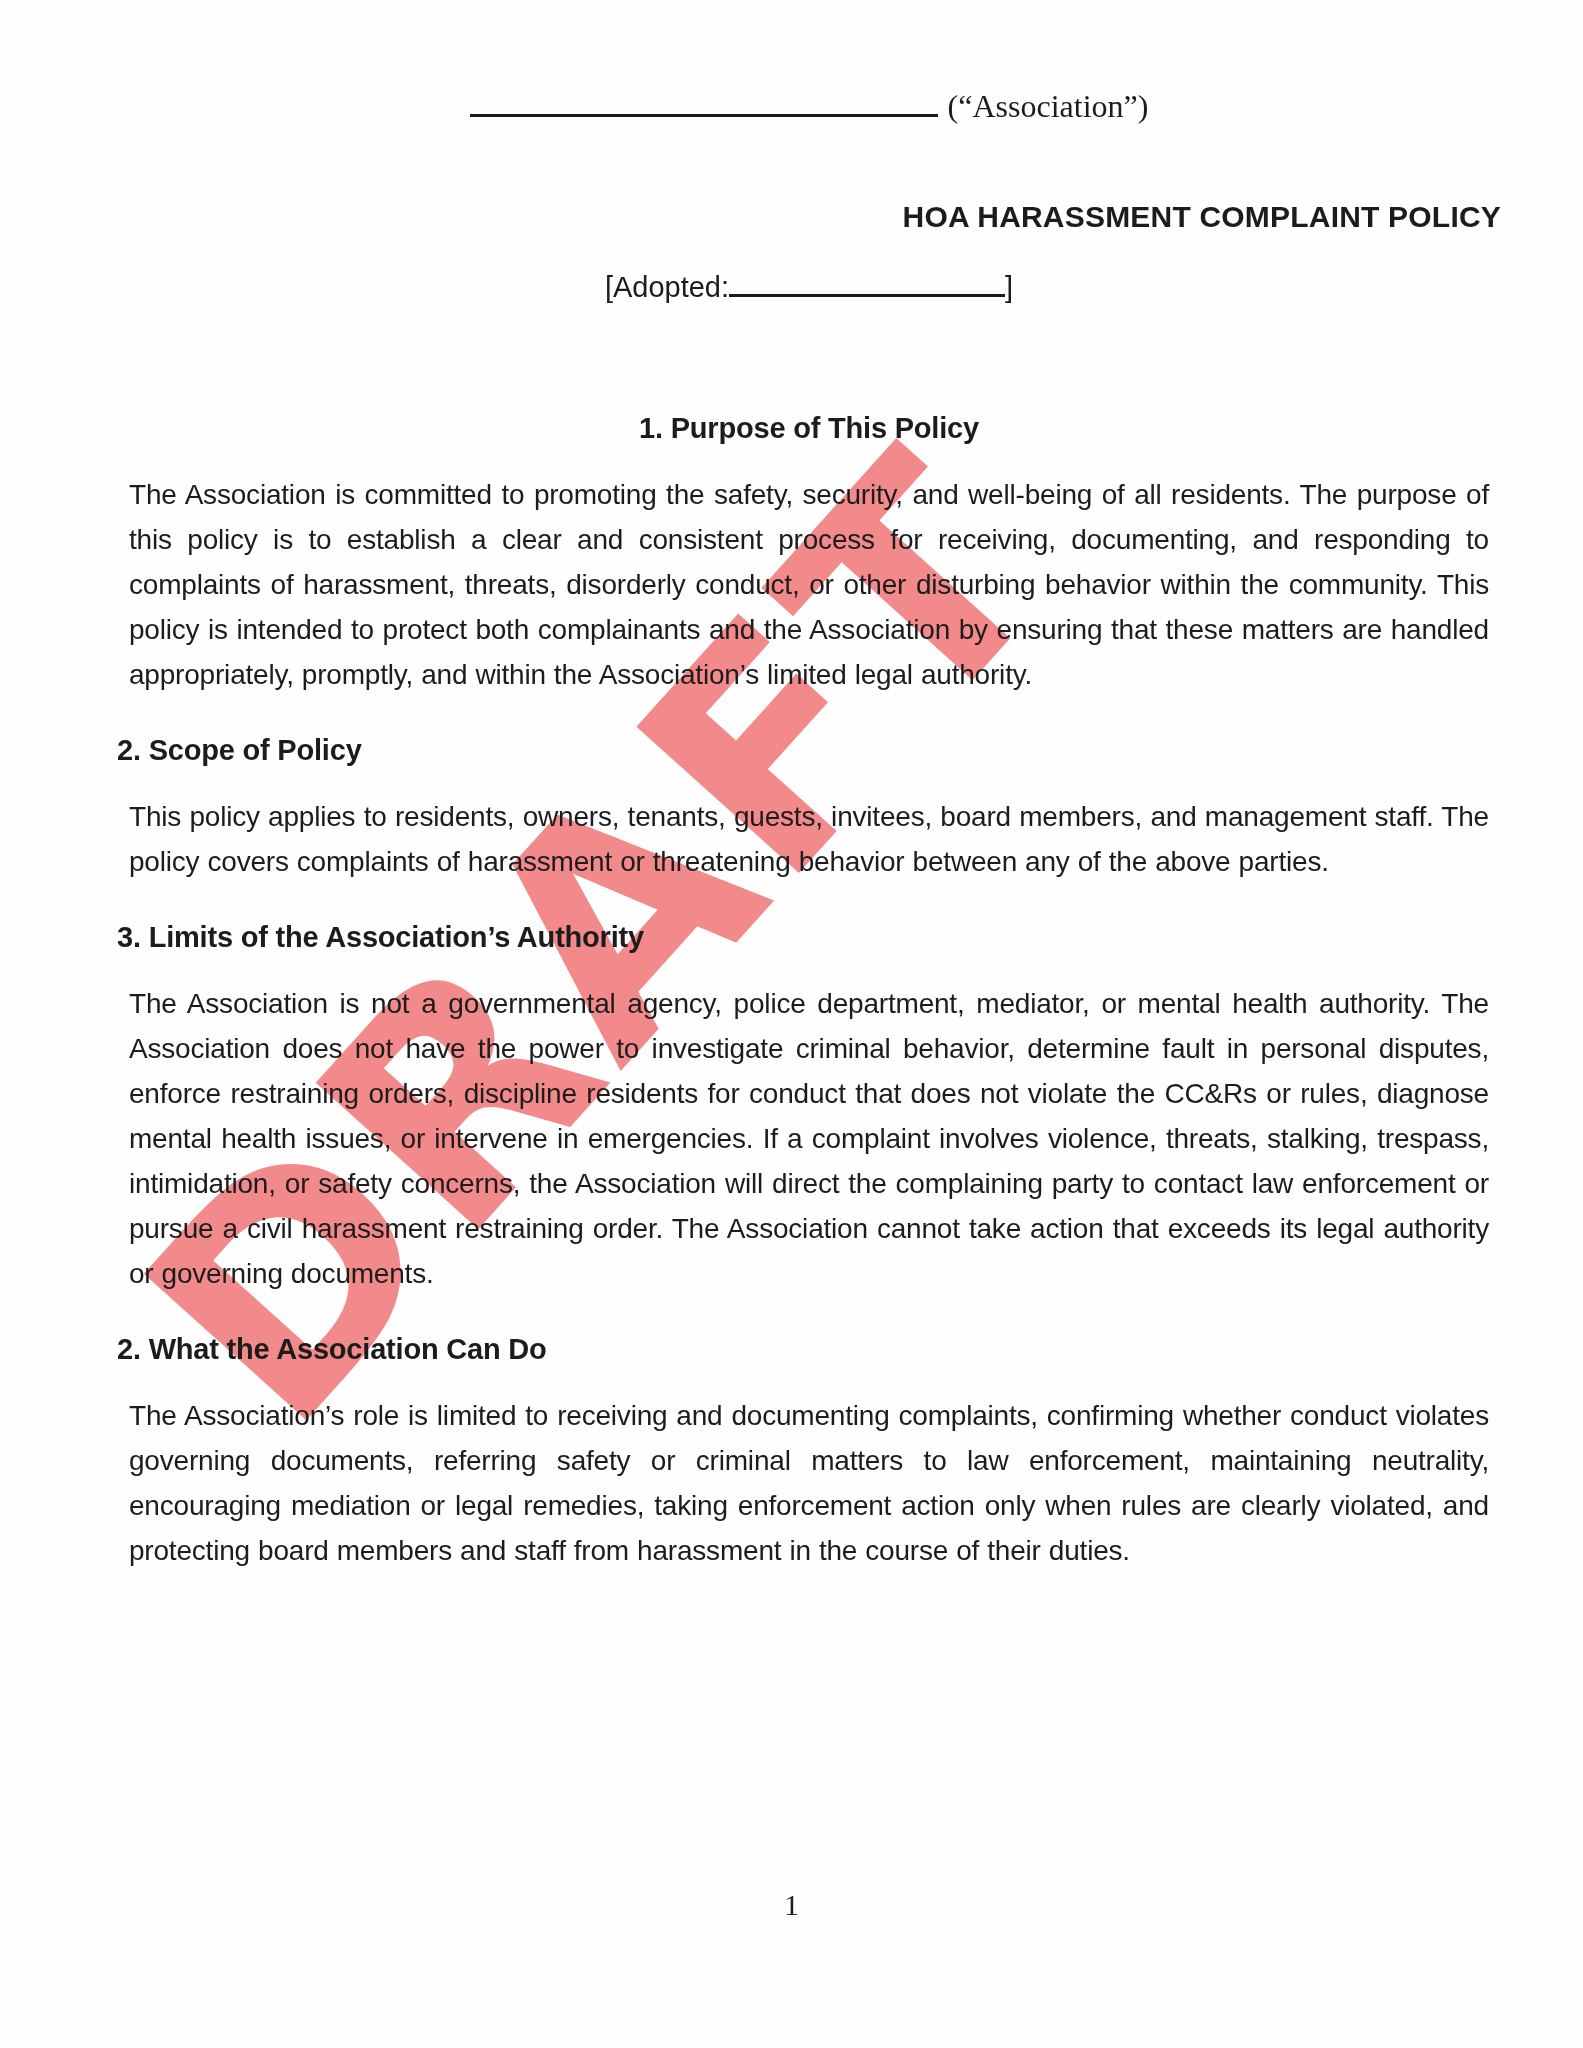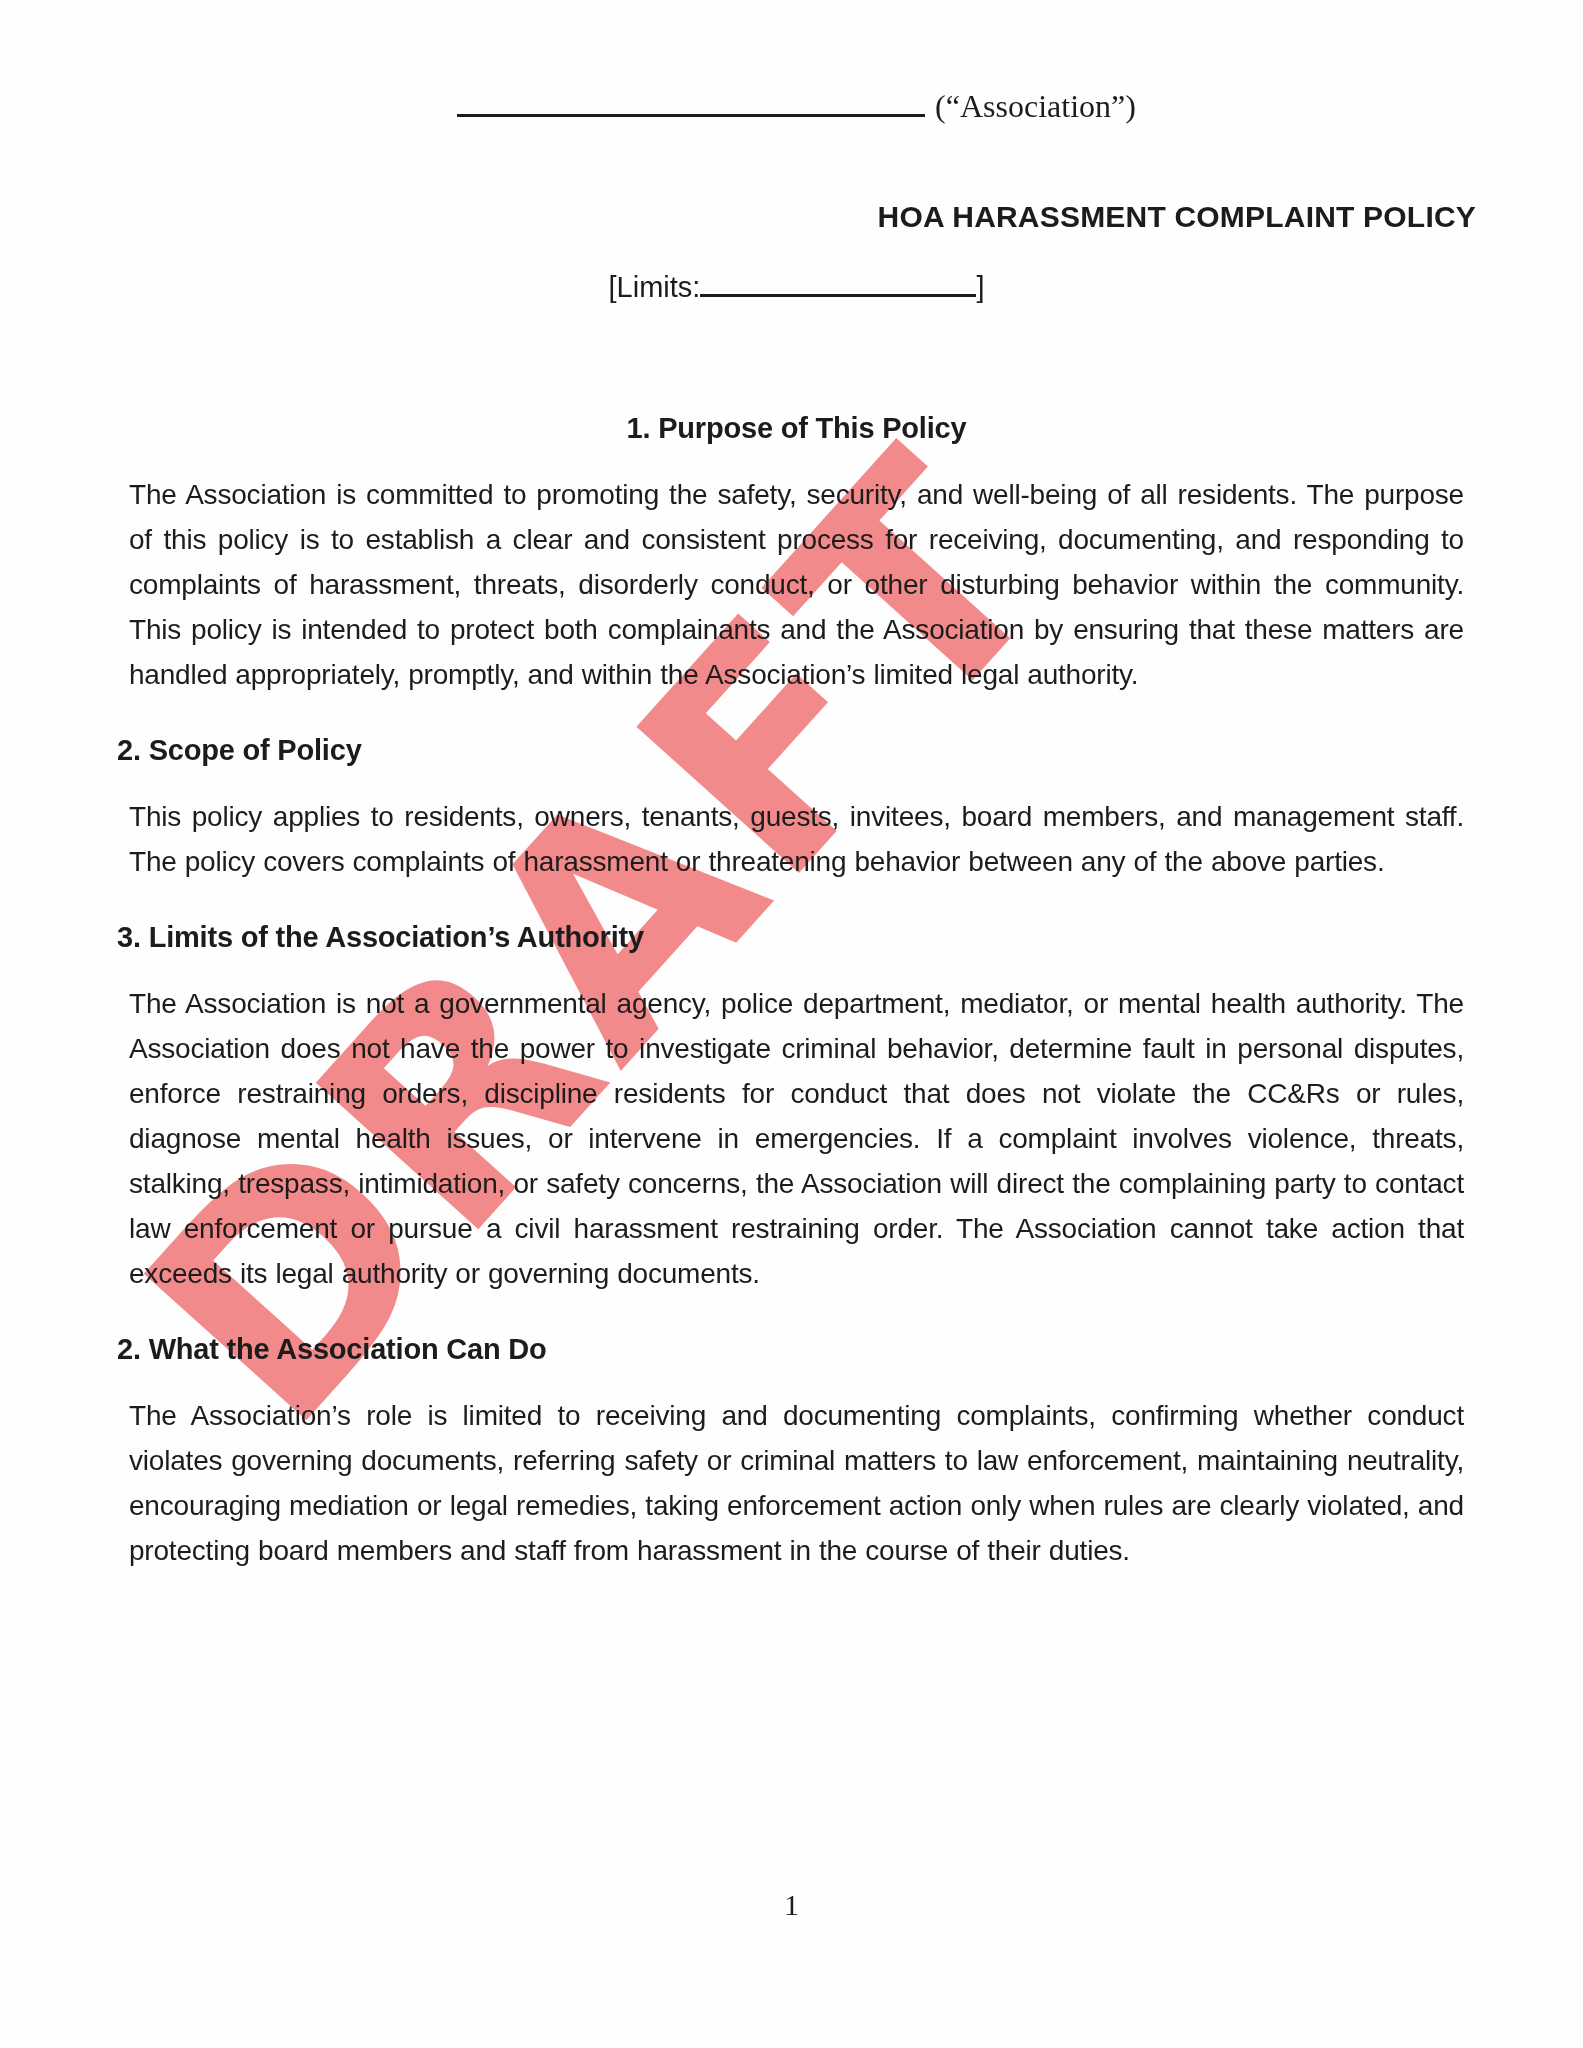--- a/index.html
+++ b/index.html
@@ -30,21 +30,21 @@
     white-space: nowrap;
     z-index: 0;
     opacity: 0.92;
     user-select: none;
   }
 
   
   .content {
     position: relative;
     z-index: 1;
-    padding: 85px 107px 0 117px;
+    padding: 85px 82px 0 117px;
   }
 
   .doc-header {
     text-align: center;
     font-family: "Liberation Serif", serif;
     font-size: 32px;
     line-height: 40px;
     white-space: nowrap;
   }
   .blank-rule {
@@ -120,21 +120,21 @@
 
   <div class="content">
 
     <div class="doc-header">
       <span class="blank-rule"></span><span>(“Association”)</span>
     </div>
 
     <div class="doc-title">HOA HARASSMENT COMPLAINT POLICY</div>
 
     <div class="adopted-line">
-      <span>[Limits:</span><span class="adopted-rule"></span><span>]</span>
+      <span>[Adopted:</span><span class="adopted-rule"></span><span>]</span>
     </div>
 
     <h2 class="section-heading first">1. Purpose of This Policy</h2>
     <p class="body-para">The Association is committed to promoting the safety, security, and well-being of all residents. The purpose of this policy is to establish a clear and consistent process for receiving, documenting, and responding to complaints of harassment, threats, disorderly conduct, or other disturbing behavior within the community. This policy is intended to protect both complainants and the Association by ensuring that these matters are handled appropriately, promptly, and within the Association’s limited legal authority.</p>
 
     <h2 class="section-heading">2. Scope of Policy</h2>
     <p class="body-para">This policy applies to residents, owners, tenants, guests, invitees, board members, and management staff. The policy covers complaints of harassment or threatening behavior between any of the above parties.</p>
 
     <h2 class="section-heading">3. Limits of the Association’s Authority</h2>
     <p class="body-para">The Association is not a governmental agency, police department, mediator, or mental health authority. The Association does not have the power to investigate criminal behavior, determine fault in personal disputes, enforce restraining orders, discipline residents for conduct that does not violate the CC&amp;Rs or rules, diagnose mental health issues, or intervene in emergencies. If a complaint involves violence, threats, stalking, trespass, intimidation, or safety concerns, the Association will direct the complaining party to contact law enforcement or pursue a civil harassment restraining order. The Association cannot take action that exceeds its legal authority or governing documents.</p>

